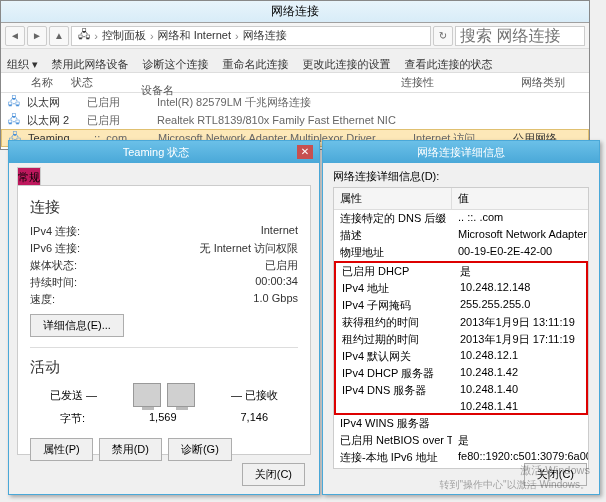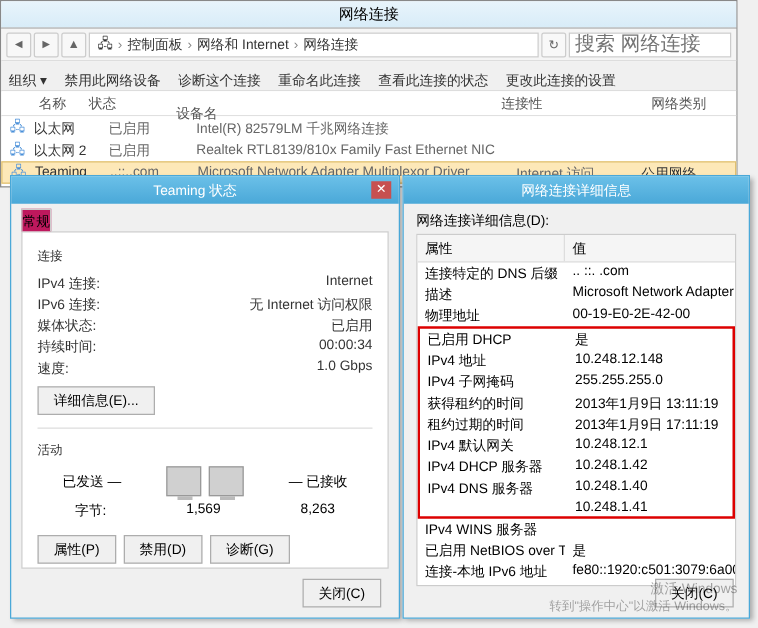--- a/index.html
+++ b/index.html
@@ -31,21 +31,21 @@
 .row .c-c { width: 100px; color: #666; }
 
 
 .win-teaming { position: absolute; left: 8px; top: 140px; width: 312px; height: 355px; background: #f0f0f0; border: 1px solid #4aa8d8; box-shadow: 2px 2px 4px rgba(0,0,0,0.3); }
 .title-tm { height: 22px; background: linear-gradient(#6bc0e8,#4aa8d8); color: #fff; display: flex; align-items: center; padding: 0 6px; font-size: 12px; }
 .title-tm .txt { flex: 1; text-align: center; }
 .title-tm .close { width: 16px; height: 14px; background: #c75050; color: #fff; text-align: center; font-size: 10px; line-height: 14px; cursor: pointer; }
 .tab-bar { height: 22px; display: flex; padding: 4px 8px 0 8px; }
 .tab { padding: 2px 0; background: #be185d; border: 1px solid #ccc; border-bottom: none; font-size: 11px; }
 .panel-tm { margin: 0 8px 8px 8px; background: #fff; border: 1px solid #ccc; padding: 10px 12px; height: 270px; }
-.group-title { font-size: 10px; color: #333; margin: 2px 0 6px 0; }
+.group-title { font-size: 15px; color: #333; margin: 2px 0 6px 0; }
 .kv { display: flex; justify-content: space-between; font-size: 11px; color: #333; padding: 1px 0; }
 .kv .k { }
 .kv .v { color: #333; }
 .detail-btn-row { margin-top: 6px; }
 .btn { padding: 3px 12px; background: #f0f0f0; border: 1px solid #adadad; font-size: 11px; cursor: pointer; }
 .hr { border: none; border-top: 1px solid #ddd; margin: 10px 0; }
 .activity { display: flex; align-items: center; justify-content: space-between; margin: 4px 20px; font-size: 11px; }
 .pc-icons { display: flex; gap: 6px; }
 .pc { width: 28px; height: 24px; background: #d0d0d0; border: 1px solid #999; position: relative; }
 .pc::after { content: ''; position: absolute; bottom: -4px; left: 8px; width: 12px; height: 3px; background: #bbb; }
@@ -91,22 +91,22 @@
       <span>网络连接</span>
     </div>
     <div class="nav-btn">↻</div>
     <input class="search" placeholder="搜索 网络连接" style="">
   </div>
   <div class="menu-bar">
     <span>组织 ▾</span>
     <span>禁用此网络设备</span>
     <span>诊断这个连接</span>
     <span>重命名此连接</span>
+    <span>更改此连接的设置</span>
     <span>查看此连接的状态</span>
-    <span>更改此连接的设置</span>
   </div>
   <div class="headers">
     <div class="col-n">名称</div>
     <div class="col-s">状态</div>
     <div class="col-d">设备名</div>
     <div class="col-c">连接性</div>
     <div>网络类别</div>
   </div>
   <div class="rows">
     <div class="row">
@@ -169,21 +169,21 @@
       <span>已发送 —</span>
       <span class="pc-icons">
           <span class="pc"></span>
           <span class="pc"></span>
         </span>
       <span>— 已接收</span>
     </div>
     <div class="bytes">
       <span>字节:</span>
       <span>1,569</span>
-      <span>8,263</span>
+      <span>7,146</span>
     </div>
     <div class="btn-row">
       <button class="btn">属性(P)</button>
       <button class="btn">禁用(D)</button>
       <button class="btn">诊断(G)</button>
     </div>
   </div>
   <button class="btn footer-btn">关闭(C)</button>
 </div>
 

